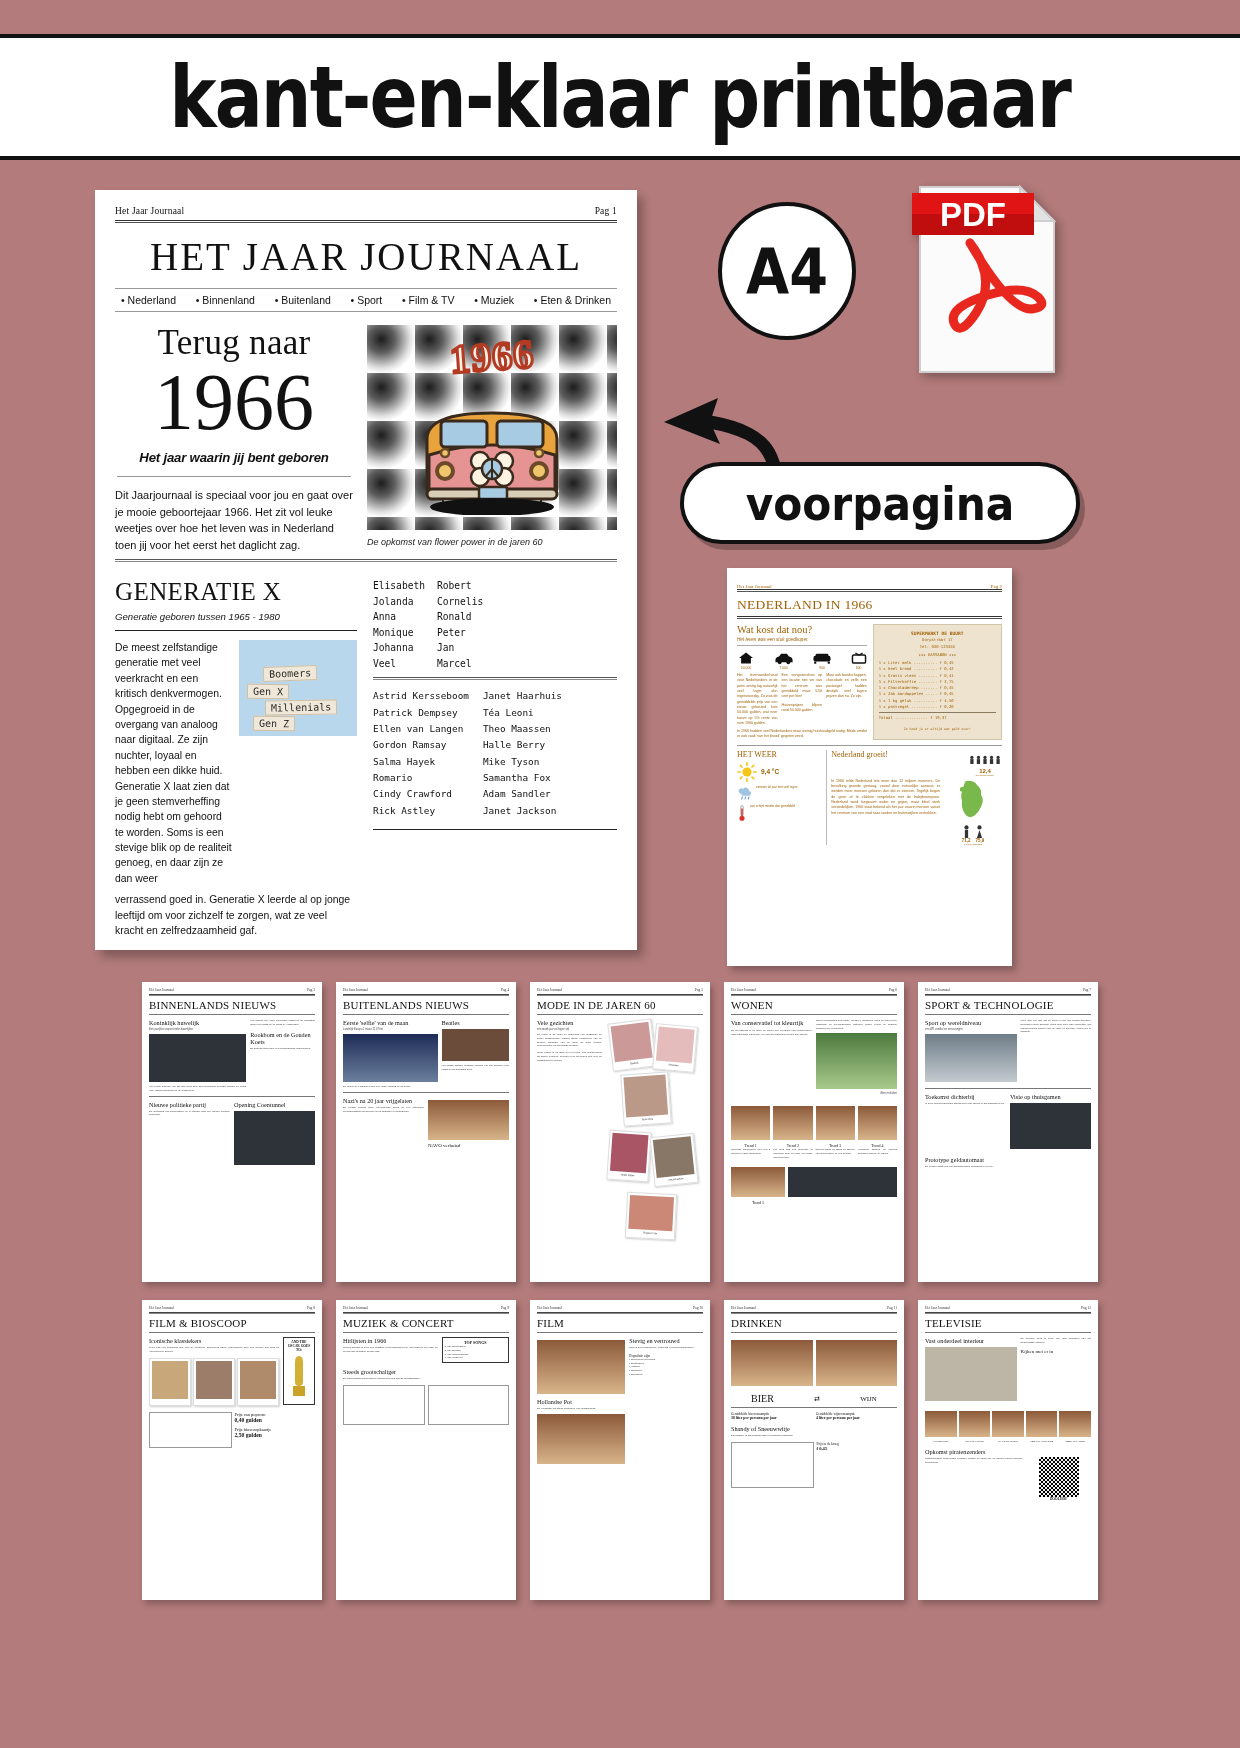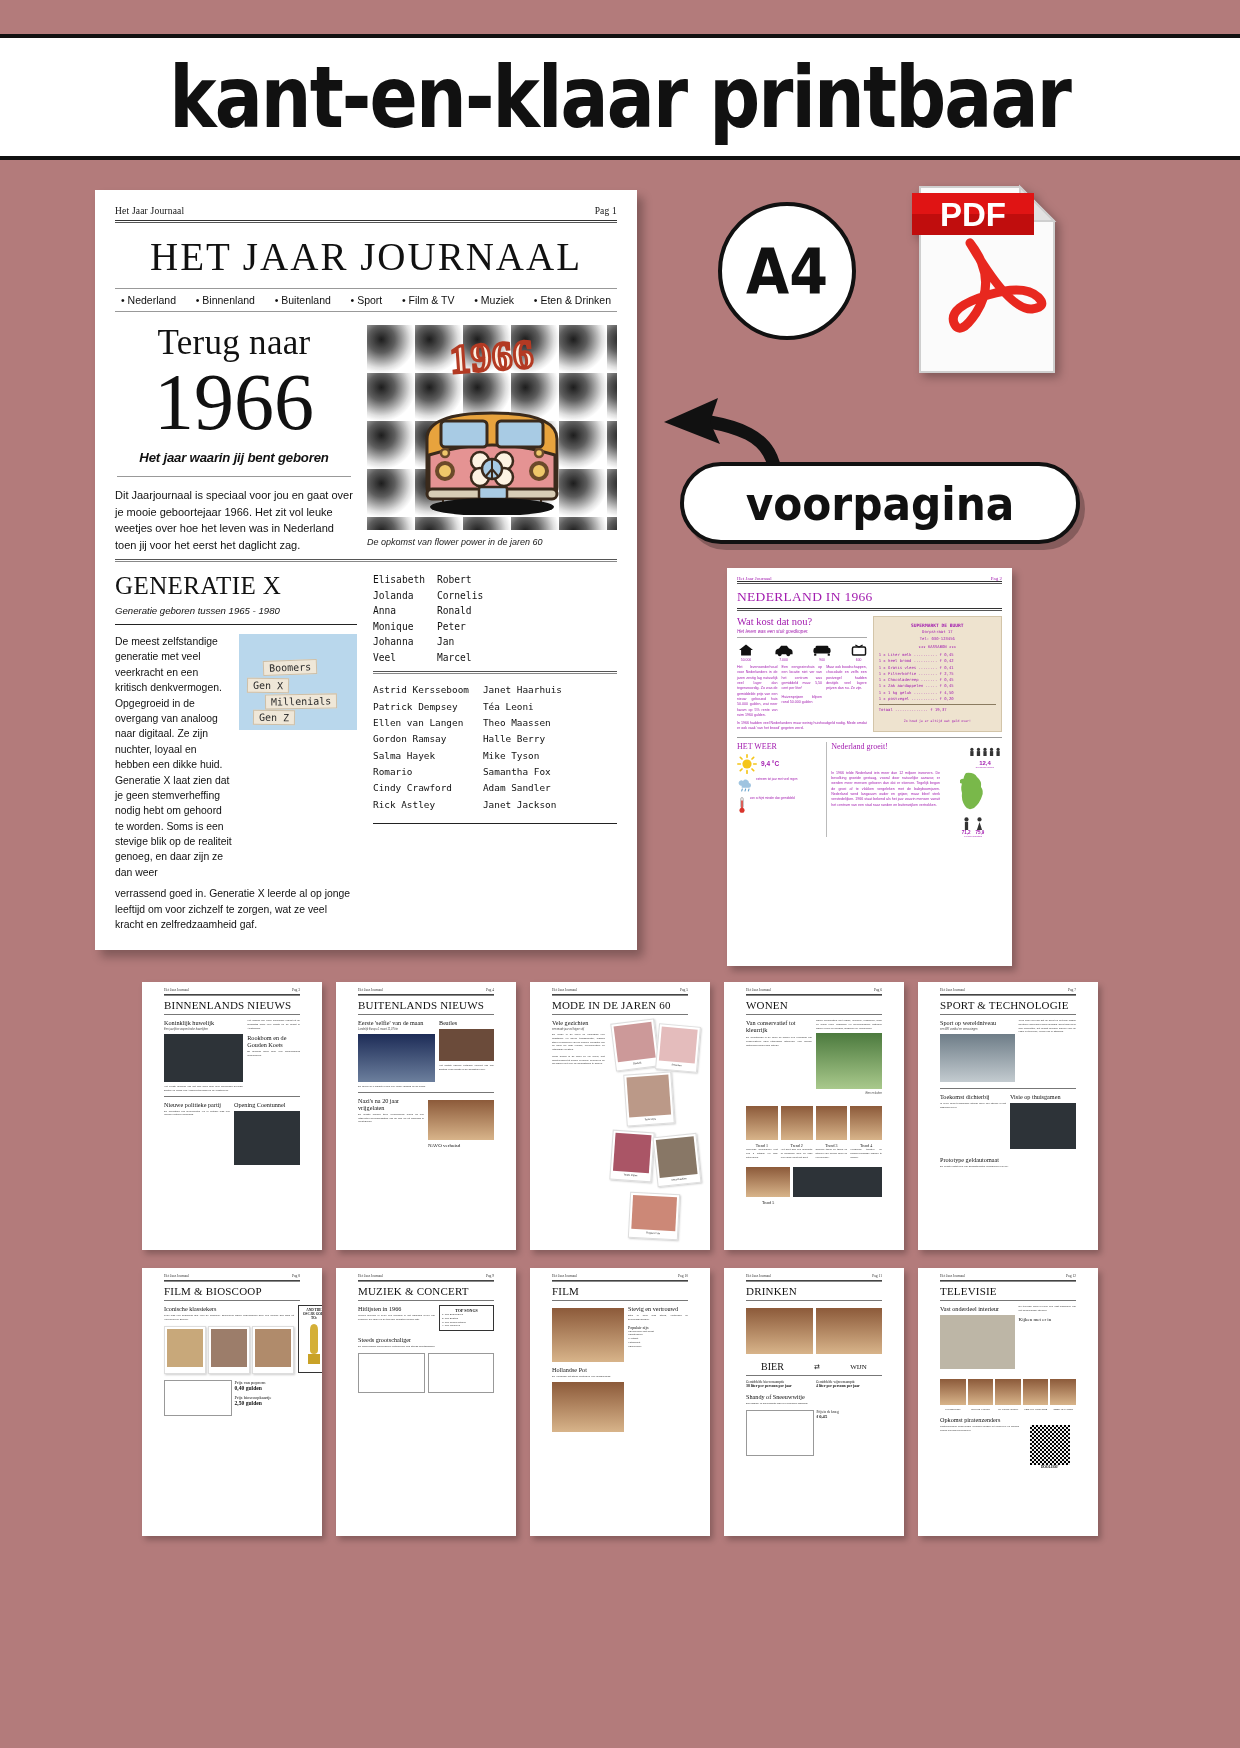--- a/index.html
+++ b/index.html
@@ -70,21 +70,21 @@
     background-size:48px 48px; background-position:0 0; opacity:.95;}
   .yr1966 {
     position:absolute; top:8px; left:0; width:100%; text-align:center;
     font-family:"Liberation Serif",serif; font-weight:700; font-size:40px;
     color:#fdf0e2; -webkit-text-stroke:3px #b33a23; letter-spacing:1px;
     transform:rotate(-4deg);
   }
   .bus { position:absolute; left:40px; top:52px; width:170px; height:138px; }
 
   
-  .sect { display:flex; gap:16px; margin-top:10px; }
+  .sect { display:flex; gap:16px; margin-top:16px; }
   .genx { width:250px; }
   .sect-title { font-family:"Liberation Serif",serif; font-size:25px; letter-spacing:.4px; }
   .sect-sub { font-family:"Liberation Sans",sans-serif; font-style:italic; font-size:9.6px; margin-top:5px; }
   .sect-hr { border-top:1.4px solid #222; margin:8px 0 9px; }
   .genx-body { display:flex; gap:6px; }
   .genx-col { font-family:"Liberation Sans",sans-serif; font-size:10.4px; line-height:1.48; width:118px; }
   .genx-img { width:118px; height:96px; position:relative; background:#b9d7ec; overflow:hidden; }
   .plank { position:absolute; background:#efe7d8; border:1px solid #cdbfa8;
     font-family:"DejaVu Sans Mono",monospace; font-size:10px; color:#2b2b2b;
     padding:1px 5px; white-space:nowrap; }
@@ -126,41 +126,41 @@
     display:flex; align-items:center; justify-content:center;
     box-shadow:5px 6px 0 rgba(0,0,0,.25);
     font-family:"DejaVu Sans Condensed","Liberation Sans",sans-serif;
     font-weight:700; font-size:47px; color:#111;
   }
 
   
   .page2 {
     position:absolute; left:727px; top:568px; width:285px; height:398px;
     background:#fff; box-shadow:4px 5px 7px rgba(0,0,0,.26);
-    padding:8px 10px; font-family:"Liberation Serif",serif; color:#a21caf;
+    padding:16px 10px; font-family:"Liberation Serif",serif; color:#a16207;
     overflow:hidden;
   }
   .p2-top { display:flex; justify-content:space-between; font-size:5px; }
   .p2-title { font-size:13.5px; text-align:left; letter-spacing:.3px; padding:5px 0 3px;}
   .p2-h2 { font-size:10.5px; }
   .p2-sub { font-size:4.6px; font-family:"Liberation Sans",sans-serif; font-style:italic; margin-top:2px;}
   .p2-body { font-family:"Liberation Sans",sans-serif; font-size:3.6px; line-height:1.48; text-align:justify;}
   .p2-cols { display:flex; gap:6px; margin-top:5px;}
   .receipt { background:#eee3cf; border:1px solid #d3c5a9; padding:5px; font-family:"DejaVu Sans Mono",monospace; font-size:3.9px; line-height:1.6;}
   .icorow { display:flex; justify-content:space-between; margin:5px 0 2px; }
   .icocell { text-align:center; font-size:3.4px; font-family:"Liberation Sans",sans-serif;}
   .weatherbox { border-top:1px solid #999; margin-top:5px; padding-top:4px; display:flex; gap:6px;}
   .greenmap { width:34px; height:40px; }
 
   
   .thumbs { position:absolute; left:0; top:982px; width:1240px; }
   .trow { display:flex; gap:14px; justify-content:center; margin-bottom:18px; }
   .thumb {
-    width:180px; height:268px; background:#fff; box-shadow:3px 4px 6px rgba(0,0,0,.25);
-    padding:6px 22px; font-family:"Liberation Serif",serif; color:#111; overflow:hidden;
+    width:180px; height:300px; background:#fff; box-shadow:3px 4px 6px rgba(0,0,0,.25);
+    padding:6px 7px; font-family:"Liberation Serif",serif; color:#111; overflow:hidden;
     position:relative;
   }
   .th-top { display:flex; justify-content:space-between; font-size:3.6px; color:#333;}
   .th-rule { border-top:.8px solid #444; border-bottom:.5px solid #888; height:2px; margin:2px 0 3px;}
   .th-title { font-size:11px; letter-spacing:.2px; white-space:nowrap;}
   .th-rule2 { border-top:.7px solid #777; margin:3px 0 4px;}
   .th-cols { display:flex; gap:4px; }
   .th-col { flex:1; }
   .th-h { font-size:6.2px; margin-bottom:2px;}
   .th-sub { font-size:2.6px; font-family:"Liberation Sans",sans-serif; font-style:italic; color:#444; margin-bottom:2px;}

